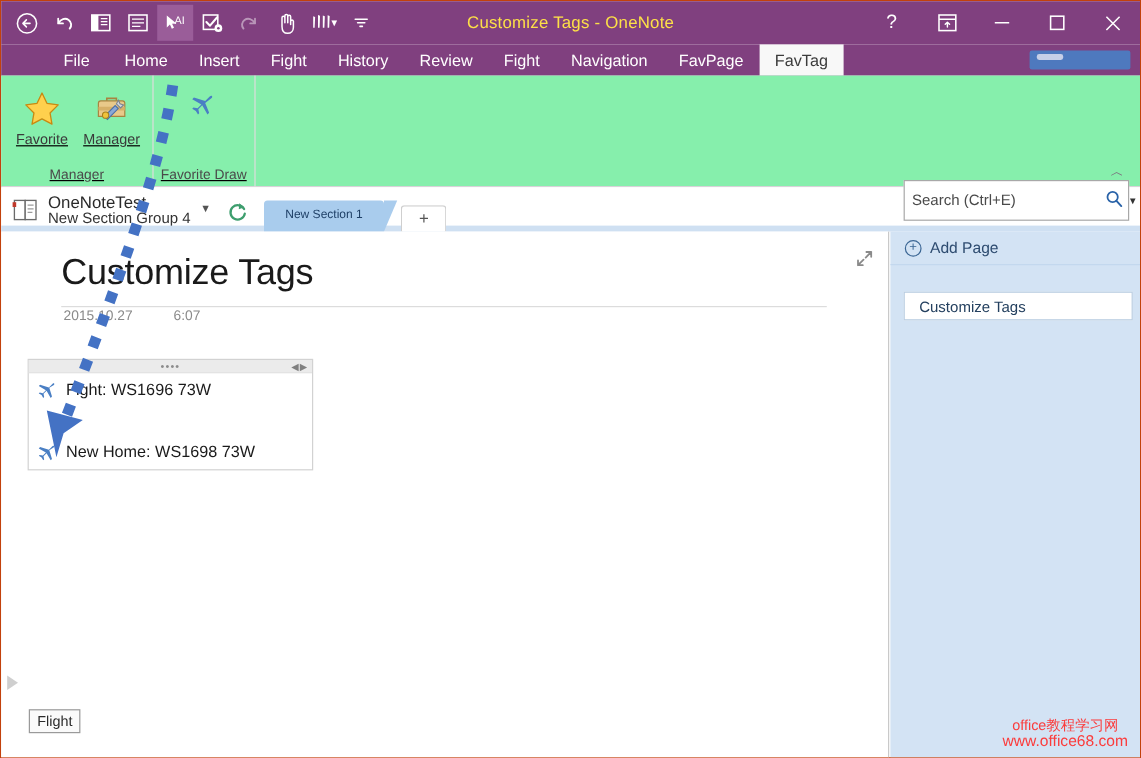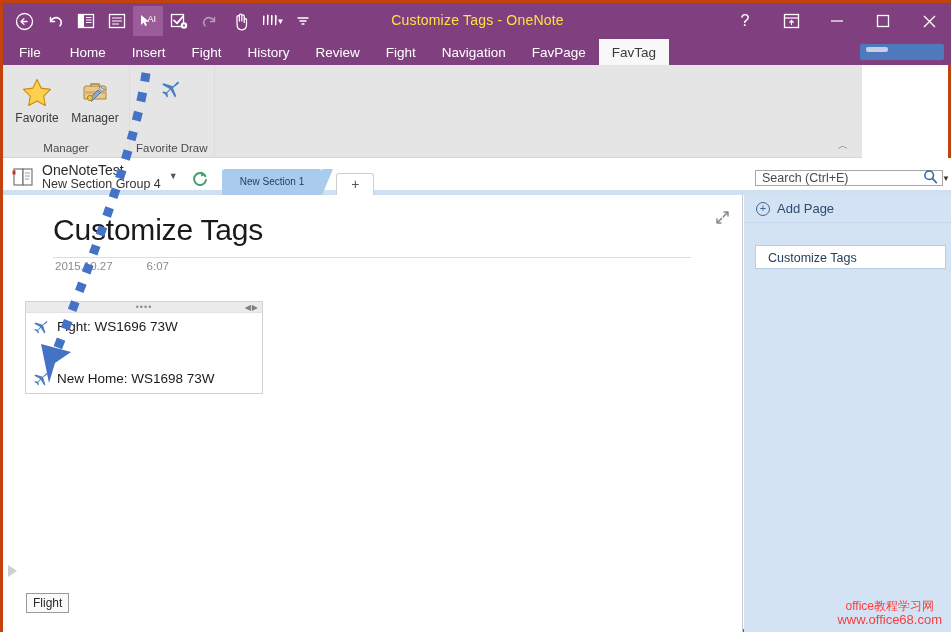--- a/index.html
+++ b/index.html
@@ -6,21 +6,21 @@
   html, body {
     width: 951px; height: 632px;
     overflow: hidden;
     font-family: "Liberation Sans", sans-serif;
     background: #fff;
   }
   #app {
     position: relative;
     width: 951px; height: 632px;
     background: #fff;
-    border: 3px solid #c2410c;
+    border: 1px solid #c2410c;
   }
 
   
   .titlebar {
     position: absolute; top: 0; left: 0;
     width: 949px; height: 36px;
     background: #80407f;
     display: flex; align-items: center;
   }
   .qat { display: flex; align-items: center; height: 36px; padding-left: 6px; gap: 1px; }
@@ -52,21 +52,21 @@
     display: flex; align-items: center; justify-content: center;
     color: #fff; font-size: 15px;
   }
   .win-btn.help { font-size: 16px; }
 
   
   .tabbar {
     position: absolute; top: 36px; left: 0;
     width: 949px; height: 26px;
     background: #80407f;
-    display: flex; align-items: stretch;
+    display: flex; align-items: stretch; padding-left: 36px;
   }
   .tab {
     padding: 0 13px;
     display: flex; align-items: center;
     color: #ffffff;
     font-size: 13.5px;
     white-space: nowrap;
   }
   .tab.first { padding-left: 16px; padding-right: 16px; }
   .tab.selected {
@@ -84,23 +84,24 @@
   .account-blur:after {
     content: "";
     position: absolute; left: 6px; top: 3px;
     width: 22px; height: 5px;
     background: #cddcf1; border-radius: 2px;
   }
 
   
   .ribbon {
     position: absolute; top: 62px; left: 0;
-    width: 859px; height: 93px;
-    background: #e5e5e5;
+    width: 949px; height: 93px;
+    background: #86efac;
     border-bottom: 1px solid #d9d2d9;
+    text-decoration: underline;
   }
   .rib-groups { display: flex; height: 93px; align-items: stretch; }
   .rib-group {
     position: relative;
     display: flex; flex-direction: column;
     border-right: 1px solid #dcdcdc;
     padding: 0 6px;
   }
   .rib-group .g-body { flex: 1; display: flex; align-items: flex-start; padding-top: 6px; gap: 2px; }
   .rib-group .g-label {
@@ -166,21 +167,21 @@
     border: 1px solid #cfcfcf; border-bottom: none;
     border-top-left-radius: 3px; border-top-right-radius: 3px;
   }
   .navbar-underline {
     position: absolute; left: 0; bottom: 0;
     width: 949px; height: 5px; background: #cfe0f2;
   }
 
   .search-wrap {
     position: absolute; right: 9px; bottom: 9px;
-    width: 188px; height: 16px;
+    width: 188px; height: 34px;
     border: 1px solid #a8a8a8;
     background: #fff;
     display: flex; align-items: center;
   }
   .search-input {
     flex: 1; border: none; outline: none;
     font-size: 12.5px; color: #3d3d3d;
     padding-left: 6px; background: transparent;
     font-family: "Liberation Sans", sans-serif;
   }

